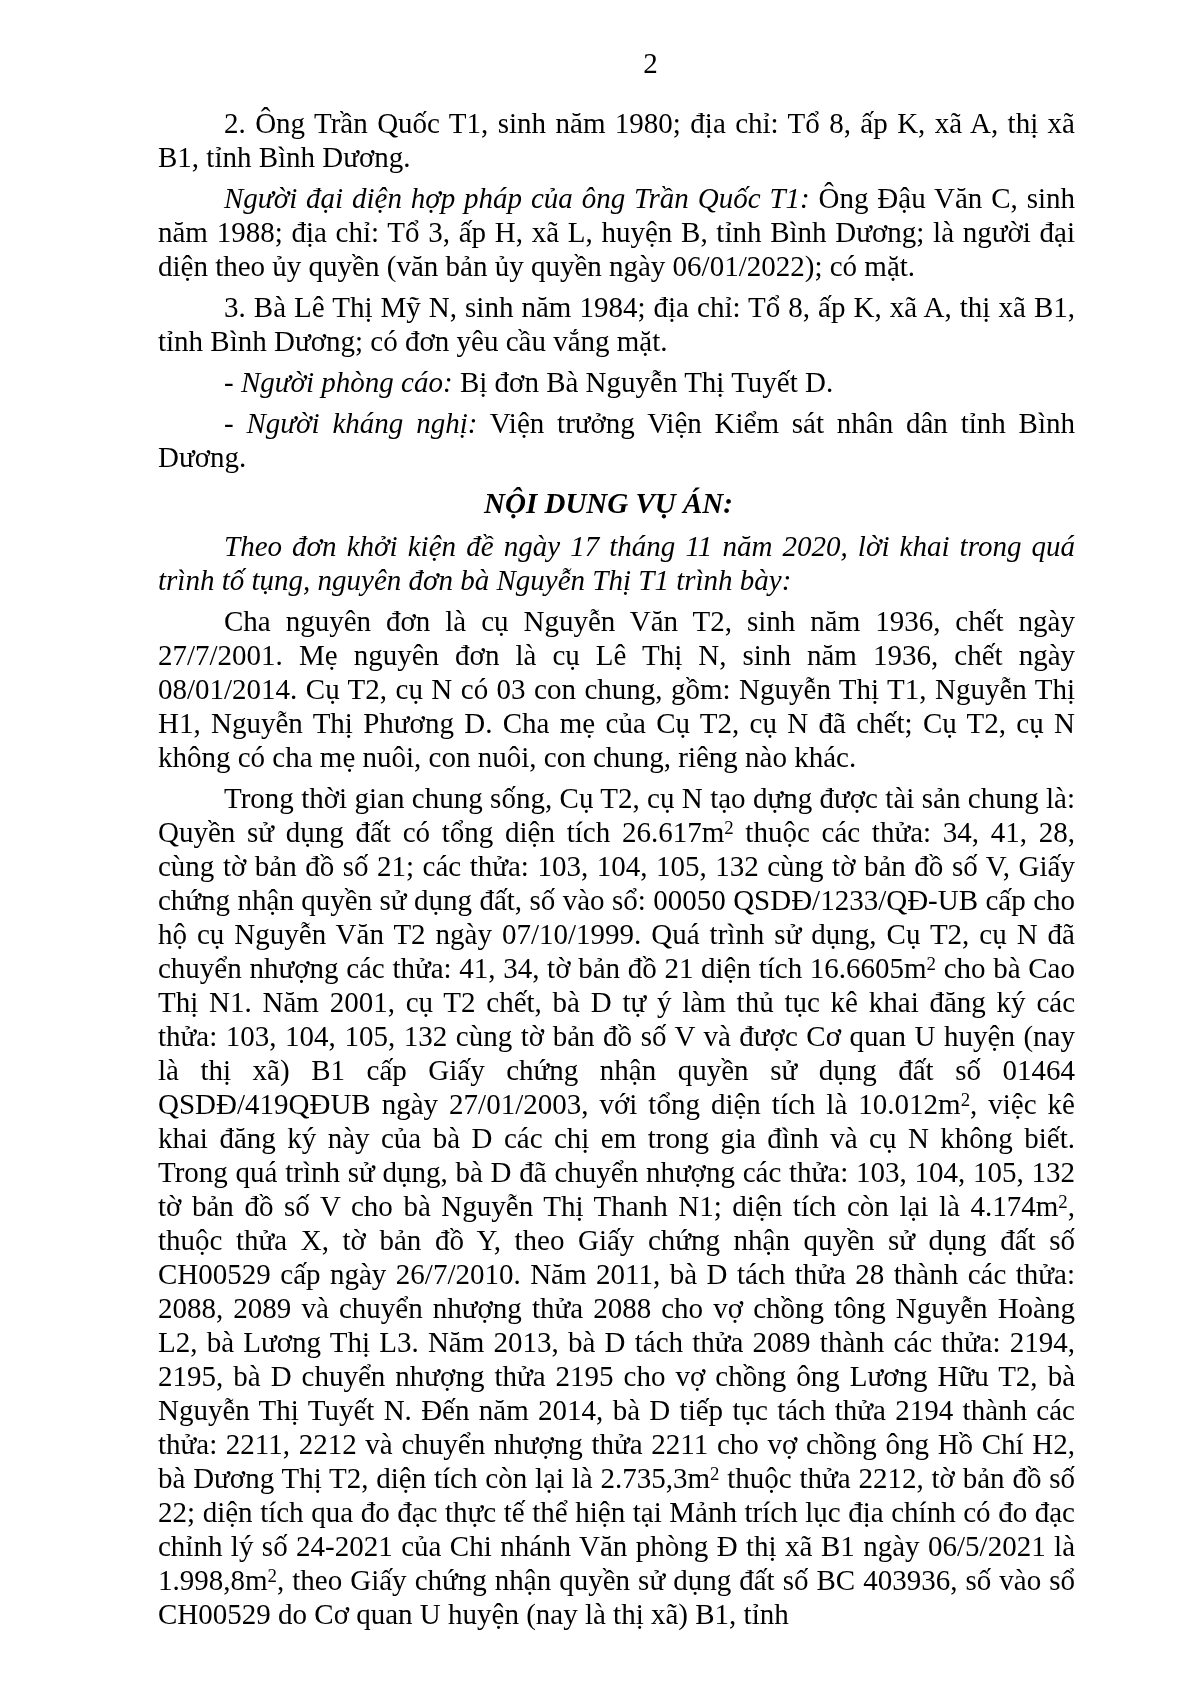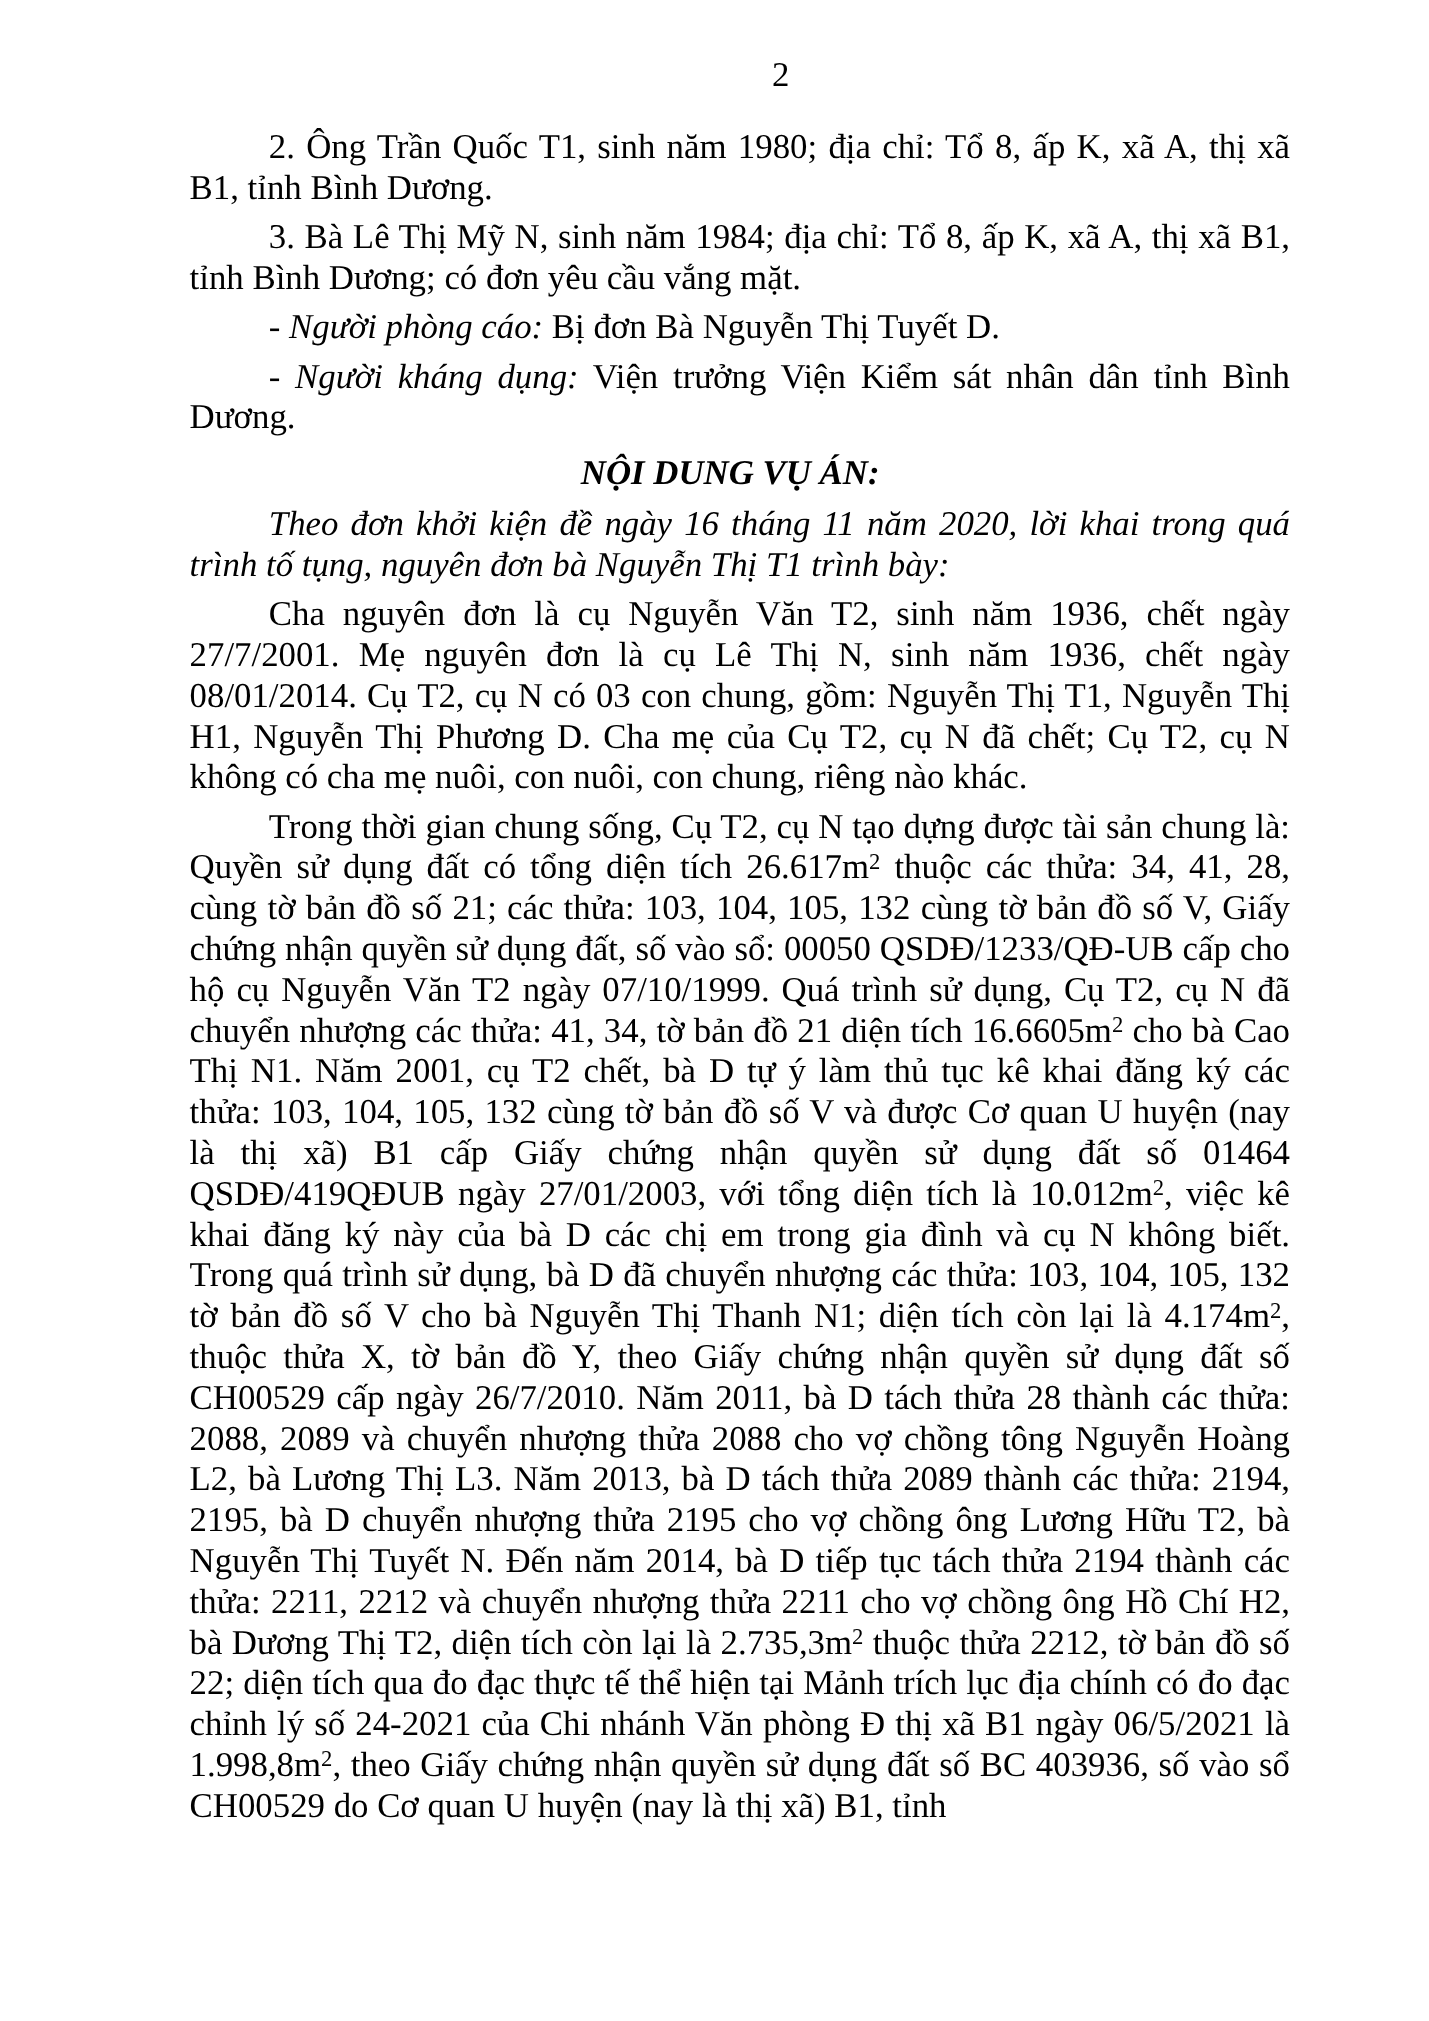--- a/index.html
+++ b/index.html
@@ -58,22 +58,23 @@
   }
 </style>
 </head>
 <body>
 
 <div class="sheet">
   <div class="content">
     <div class="page-num">2</div>
     <div class="doc-body">
         <p class="para body"><span class="seg-n">2. Ông Trần Quốc T1, sinh năm 1980; địa chỉ: Tổ 8, ấp K, xã A, thị xã B1, tỉnh Bình Dương.</span></p>
+        <p class="para body"><span class="seg-i">Người đại diện hợp pháp của ông Trần Quốc T1:</span><span class="seg-n"> Ông Đậu Văn C, sinh năm 1988; địa chỉ: Tổ 3, ấp H, xã L, huyện B, tỉnh Bình Dương; là người đại diện theo ủy quyền (văn bản ủy quyền ngày 06/01/2022); có mặt.</span></p>
         <p class="para body"><span class="seg-n">3. Bà Lê Thị Mỹ N, sinh năm 1984; địa chỉ: Tổ 8, ấp K, xã A, thị xã B1, tỉnh Bình Dương; có đơn yêu cầu vắng mặt.</span></p>
         <p class="para body"><span class="seg-i">- Người phòng cáo:</span><span class="seg-n"> Bị đơn Bà Nguyễn Thị Tuyết D.</span></p>
-        <p class="para body"><span class="seg-i">- Người kháng dụng:</span><span class="seg-n"> Viện trưởng Viện Kiểm sát nhân dân tỉnh Bình Dương.</span></p>
+        <p class="para body"><span class="seg-i">- Người kháng nghị:</span><span class="seg-n"> Viện trưởng Viện Kiểm sát nhân dân tỉnh Bình Dương.</span></p>
         <p class="para heading"><span class="seg-b">NỘI DUNG VỤ ÁN:</span></p>
-        <p class="para body"><span class="seg-i">Theo đơn khởi kiện đề ngày 16 tháng 11 năm 2020, lời khai trong quá trình tố tụng, nguyên đơn bà Nguyễn Thị T1 trình bày:</span></p>
+        <p class="para body"><span class="seg-i">Theo đơn khởi kiện đề ngày 17 tháng 11 năm 2020, lời khai trong quá trình tố tụng, nguyên đơn bà Nguyễn Thị T1 trình bày:</span></p>
         <p class="para body"><span class="seg-n">Cha nguyên đơn là cụ Nguyễn Văn T2, sinh năm 1936, chết ngày 27/7/2001. Mẹ nguyên đơn là cụ Lê Thị N, sinh năm 1936, chết ngày 08/01/2014. Cụ T2, cụ N có 03 con chung, gồm: Nguyễn Thị T1, Nguyễn Thị H1, Nguyễn Thị Phương D. Cha mẹ của Cụ T2, cụ N đã chết; Cụ T2, cụ N không có cha mẹ nuôi, con nuôi, con chung, riêng nào khác.</span></p>
         <p class="para body"><span class="seg-n">Trong thời gian chung sống, Cụ T2, cụ N tạo dựng được tài sản chung là: Quyền sử dụng đất có tổng diện tích 26.617m</span><sup class="seg-sup">2</sup><span class="seg-n"> thuộc các thửa: 34, 41, 28,  cùng tờ bản đồ số 21; các thửa: 103, 104, 105, 132 cùng tờ bản đồ số V, Giấy chứng nhận quyền sử dụng đất, số vào sổ: 00050 QSDĐ/1233/QĐ-UB cấp cho hộ cụ Nguyễn Văn T2 ngày 07/10/1999. Quá trình sử dụng, Cụ T2, cụ N đã chuyển nhượng các thửa: 41, 34, tờ bản đồ 21 diện tích 16.6605m</span><sup class="seg-sup">2</sup><span class="seg-n"> cho bà Cao Thị N1. Năm 2001, cụ T2 chết, bà D tự ý làm thủ tục kê khai đăng ký các thửa: 103, 104, 105, 132 cùng tờ bản đồ số V và được Cơ quan U huyện (nay là thị xã) B1 cấp Giấy chứng nhận quyền sử dụng đất số 01464 QSDĐ/419QĐUB ngày 27/01/2003, với tổng diện tích là 10.012m</span><sup class="seg-sup">2</sup><span class="seg-n">, việc kê khai đăng ký này của bà D các chị em trong gia đình và cụ N không biết. Trong quá trình sử dụng, bà D đã chuyển nhượng các thửa: 103, 104, 105, 132 tờ bản đồ số V cho bà Nguyễn Thị Thanh N1; diện tích còn lại là 4.174m</span><sup class="seg-sup">2</sup><span class="seg-n">, thuộc thửa X, tờ bản đồ Y, theo Giấy chứng nhận quyền sử dụng đất số CH00529 cấp ngày 26/7/2010. Năm 2011, bà D tách thửa 28 thành các thửa: 2088, 2089 và chuyển nhượng thửa 2088 cho vợ chồng tông Nguyễn Hoàng L2, bà Lương Thị L3. Năm 2013, bà D tách thửa 2089 thành các thửa: 2194, 2195, bà D chuyển nhượng thửa 2195 cho vợ chồng ông Lương Hữu T2, bà Nguyễn Thị Tuyết N. Đến năm 2014, bà D tiếp tục tách thửa 2194 thành các thửa: 2211, 2212 và chuyển nhượng thửa 2211 cho vợ chồng ông Hồ Chí H2, bà Dương Thị T2, diện tích còn lại là 2.735,3m</span><sup class="seg-sup">2</sup><span class="seg-n"> thuộc thửa 2212, tờ bản đồ số 22; diện tích qua đo đạc thực tế thể hiện tại Mảnh trích lục địa chính có đo đạc chỉnh lý số 24-2021 của Chi nhánh Văn phòng Đ thị xã B1 ngày 06/5/2021 là 1.998,8m</span><sup class="seg-sup">2</sup><span class="seg-n">, theo Giấy chứng nhận quyền sử dụng đất số BC 403936, số vào sổ CH00529 do Cơ quan U huyện (nay là thị xã) B1, tỉnh</span></p>
       </div>
   </div>
 </div>
 
 </body></html>

